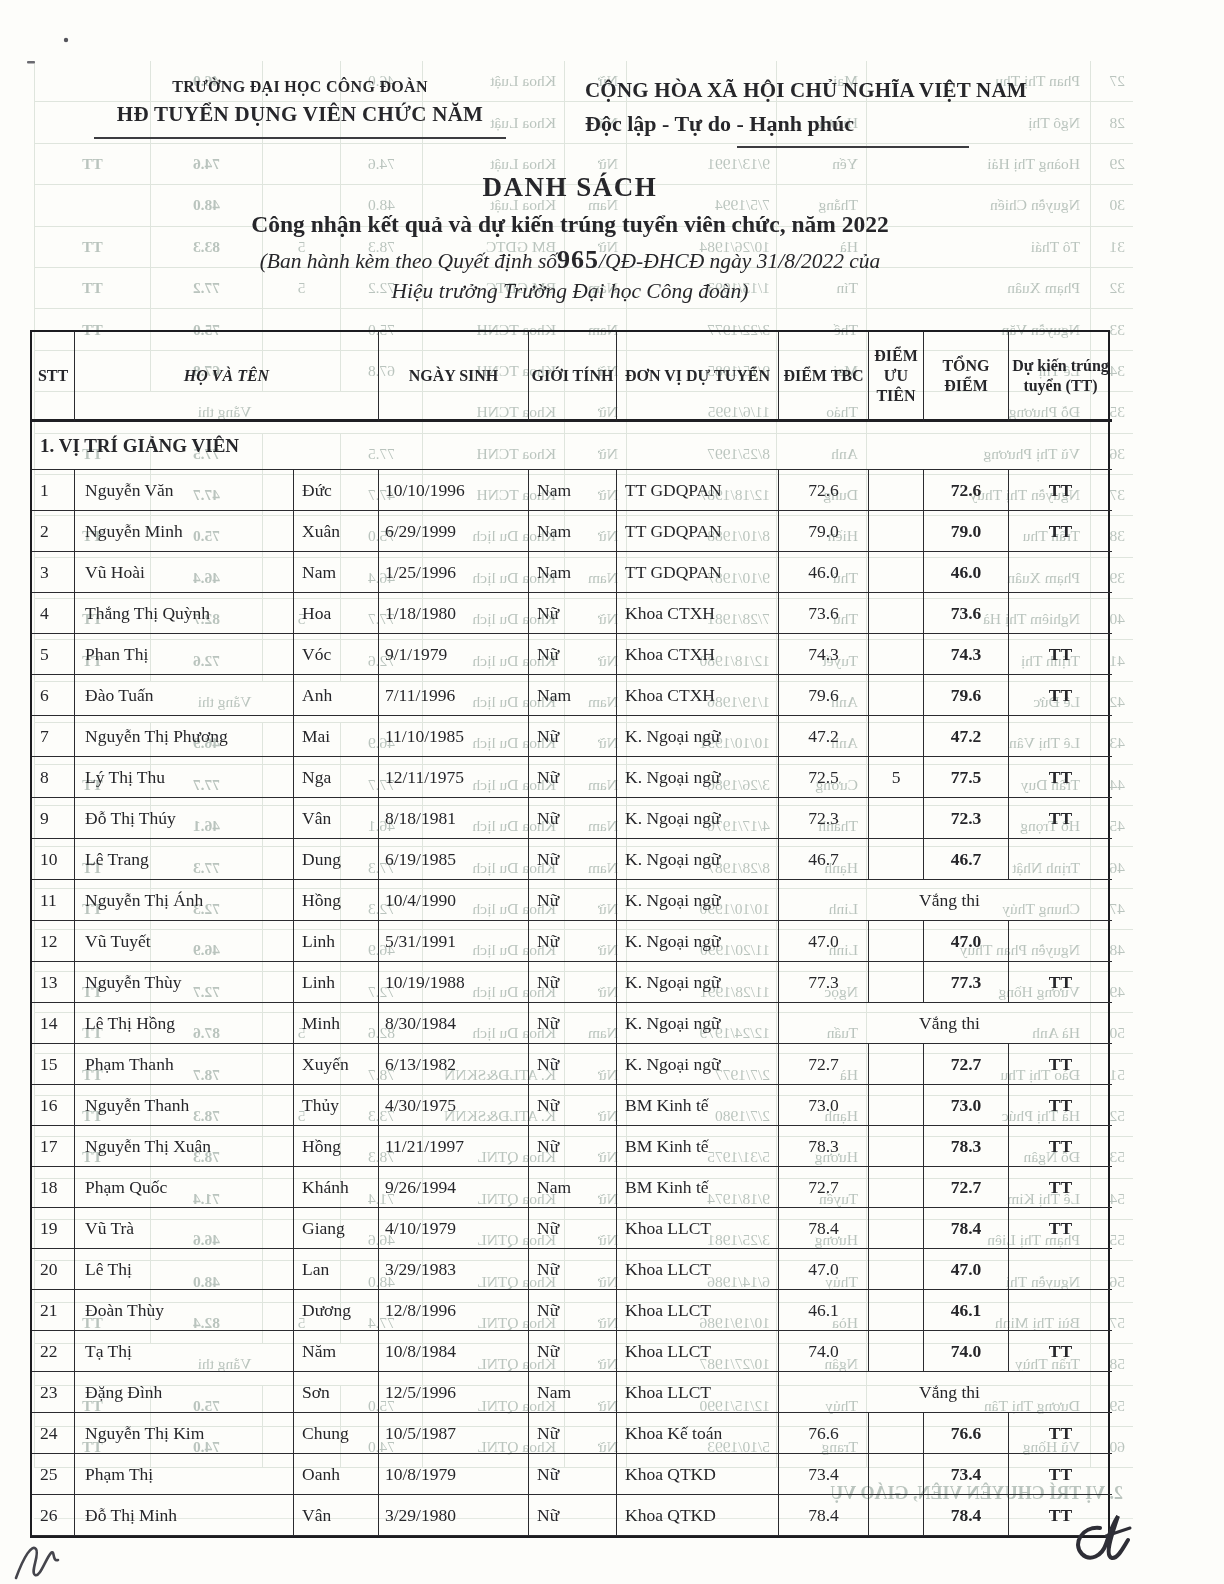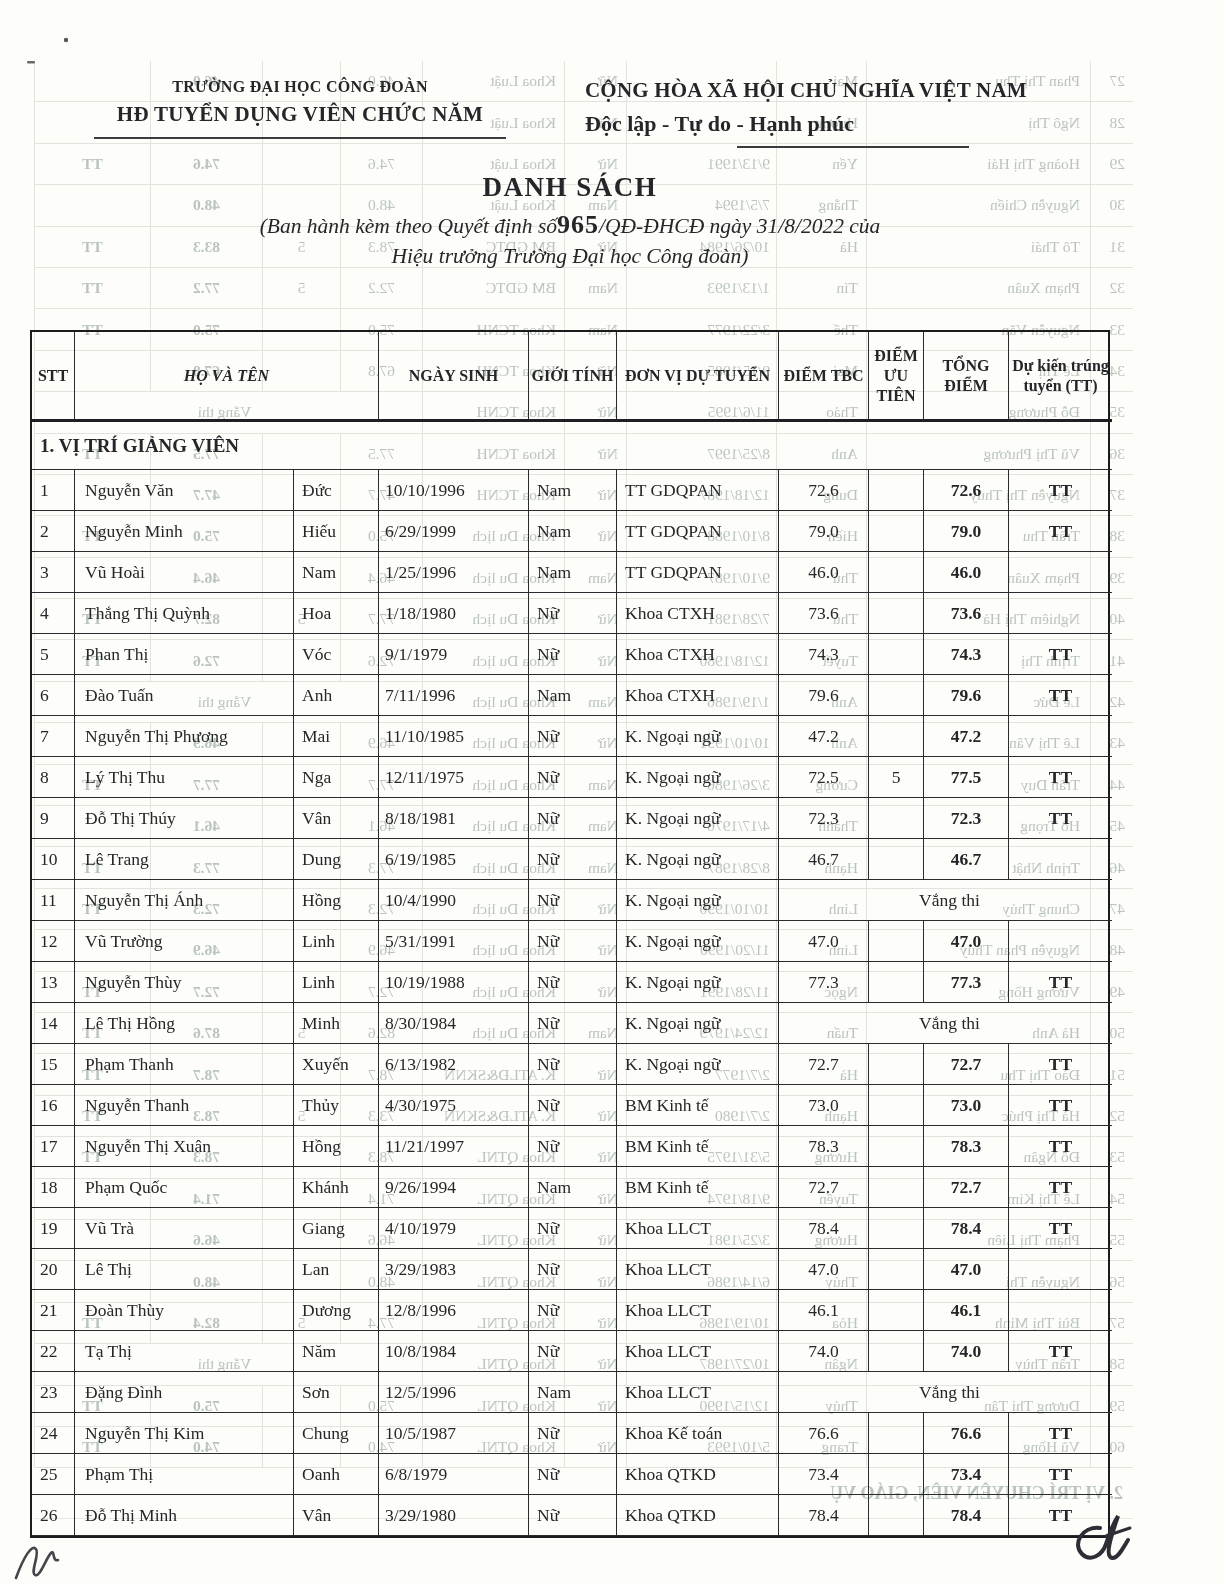--- a/index.html
+++ b/index.html
@@ -131,61 +131,62 @@
       <div class="org-rule"></div>
     </div>
     <div class="motto-block">
       <div class="motto-line1">CỘNG HÒA XÃ HỘI CHỦ NGHĨA VIỆT NAM</div>
       <div class="motto-line2">Độc lập - Tự do - Hạnh phúc</div>
       <div class="motto-rule"></div>
     </div>
 
     <div class="title-block">
       <div class="doc-title">DANH SÁCH</div>
+      <div class="doc-subtitle">Công nhận kết quả và dự kiến trúng tuyển viên chức, năm 2022</div>
       <div class="doc-issue"><span>(Ban hành kèm theo Quyết định số</span><span class="decree-num">965</span><span>/QĐ-ĐHCĐ ngày 31/8/2022 của</span></div>
       <div class="doc-issue2">Hiệu trưởng Trường Đại học Công đoàn)</div>
     </div>
 
     <div class="tbl" id="front-table">
       <div class="hcell">STT</div>
       <div class="hcell h-name">HỌ VÀ TÊN</div>
       <div class="hcell">NGÀY SINH</div>
       <div class="hcell">GIỚI TÍNH</div>
       <div class="hcell">ĐƠN VỊ DỰ TUYỂN</div>
       <div class="hcell">ĐIỂM TBC</div>
       <div class="hcell h-uutien">ĐIỂM ƯU TIÊN</div>
       <div class="hcell">TỔNG ĐIỂM</div>
       <div class="hcell h-dukien">Dự kiến trúng tuyển (TT)</div>
       <div class="scell">1. VỊ TRÍ GIẢNG VIÊN</div>
 
     <div style="display: contents;"><div class="cell c-stt">1</div><div class="cell c-name">Nguyễn Văn</div><div class="cell c-given">Đức</div><div class="cell c-dob">10/10/1996</div><div class="cell c-gender">Nam</div><div class="cell c-unit">TT GDQPAN</div><div class="cell c-tbc">72.6</div><div class="cell c-uu"></div><div class="cell c-tong">72.6</div><div class="cell c-tt">TT</div></div>
-        <div style="display: contents;"><div class="cell c-stt">2</div><div class="cell c-name">Nguyễn Minh</div><div class="cell c-given">Hiếu</div><div class="cell c-dob">6/29/1999</div><div class="cell c-gender">Nam</div><div class="cell c-unit">TT GDQPAN</div><div class="cell c-tbc">79.0</div><div class="cell c-uu"></div><div class="cell c-tong">79.0</div><div class="cell c-tt">TT</div></div>
+        <div style="display: contents;"><div class="cell c-stt">2</div><div class="cell c-name">Nguyễn Minh</div><div class="cell c-given">Xuân</div><div class="cell c-dob">6/29/1999</div><div class="cell c-gender">Nam</div><div class="cell c-unit">TT GDQPAN</div><div class="cell c-tbc">79.0</div><div class="cell c-uu"></div><div class="cell c-tong">79.0</div><div class="cell c-tt">TT</div></div>
         <div style="display: contents;"><div class="cell c-stt">3</div><div class="cell c-name">Vũ Hoài</div><div class="cell c-given">Nam</div><div class="cell c-dob">1/25/1996</div><div class="cell c-gender">Nam</div><div class="cell c-unit">TT GDQPAN</div><div class="cell c-tbc">46.0</div><div class="cell c-uu"></div><div class="cell c-tong">46.0</div><div class="cell c-tt"></div></div>
         <div style="display: contents;"><div class="cell c-stt">4</div><div class="cell c-name">Thắng Thị Quỳnh</div><div class="cell c-given">Hoa</div><div class="cell c-dob">1/18/1980</div><div class="cell c-gender">Nữ</div><div class="cell c-unit">Khoa CTXH</div><div class="cell c-tbc">73.6</div><div class="cell c-uu"></div><div class="cell c-tong">73.6</div><div class="cell c-tt"></div></div>
         <div style="display: contents;"><div class="cell c-stt">5</div><div class="cell c-name">Phan Thị</div><div class="cell c-given">Vóc</div><div class="cell c-dob">9/1/1979</div><div class="cell c-gender">Nữ</div><div class="cell c-unit">Khoa CTXH</div><div class="cell c-tbc">74.3</div><div class="cell c-uu"></div><div class="cell c-tong">74.3</div><div class="cell c-tt">TT</div></div>
         <div style="display: contents;"><div class="cell c-stt">6</div><div class="cell c-name">Đào Tuấn</div><div class="cell c-given">Anh</div><div class="cell c-dob">7/11/1996</div><div class="cell c-gender">Nam</div><div class="cell c-unit">Khoa CTXH</div><div class="cell c-tbc">79.6</div><div class="cell c-uu"></div><div class="cell c-tong">79.6</div><div class="cell c-tt">TT</div></div>
         <div style="display: contents;"><div class="cell c-stt">7</div><div class="cell c-name">Nguyễn Thị Phương</div><div class="cell c-given">Mai</div><div class="cell c-dob">11/10/1985</div><div class="cell c-gender">Nữ</div><div class="cell c-unit">K. Ngoại ngữ</div><div class="cell c-tbc">47.2</div><div class="cell c-uu"></div><div class="cell c-tong">47.2</div><div class="cell c-tt"></div></div>
         <div style="display: contents;"><div class="cell c-stt">8</div><div class="cell c-name">Lý Thị Thu</div><div class="cell c-given">Nga</div><div class="cell c-dob">12/11/1975</div><div class="cell c-gender">Nữ</div><div class="cell c-unit">K. Ngoại ngữ</div><div class="cell c-tbc">72.5</div><div class="cell c-uu">5</div><div class="cell c-tong">77.5</div><div class="cell c-tt">TT</div></div>
         <div style="display: contents;"><div class="cell c-stt">9</div><div class="cell c-name">Đỗ Thị Thúy</div><div class="cell c-given">Vân</div><div class="cell c-dob">8/18/1981</div><div class="cell c-gender">Nữ</div><div class="cell c-unit">K. Ngoại ngữ</div><div class="cell c-tbc">72.3</div><div class="cell c-uu"></div><div class="cell c-tong">72.3</div><div class="cell c-tt">TT</div></div>
         <div style="display: contents;"><div class="cell c-stt">10</div><div class="cell c-name">Lê Trang</div><div class="cell c-given">Dung</div><div class="cell c-dob">6/19/1985</div><div class="cell c-gender">Nữ</div><div class="cell c-unit">K. Ngoại ngữ</div><div class="cell c-tbc">46.7</div><div class="cell c-uu"></div><div class="cell c-tong">46.7</div><div class="cell c-tt"></div></div>
         <div style="display: contents;"><div class="cell c-stt">11</div><div class="cell c-name">Nguyễn Thị Ánh</div><div class="cell c-given">Hồng</div><div class="cell c-dob">10/4/1990</div><div class="cell c-gender">Nữ</div><div class="cell c-unit">K. Ngoại ngữ</div><div class="cell c-absent">Vắng thi</div></div>
-        <div style="display: contents;"><div class="cell c-stt">12</div><div class="cell c-name">Vũ Trường</div><div class="cell c-given">Linh</div><div class="cell c-dob">5/31/1991</div><div class="cell c-gender">Nữ</div><div class="cell c-unit">K. Ngoại ngữ</div><div class="cell c-tbc">47.0</div><div class="cell c-uu"></div><div class="cell c-tong">47.0</div><div class="cell c-tt"></div></div>
+        <div style="display: contents;"><div class="cell c-stt">12</div><div class="cell c-name">Vũ Tuyết</div><div class="cell c-given">Linh</div><div class="cell c-dob">5/31/1991</div><div class="cell c-gender">Nữ</div><div class="cell c-unit">K. Ngoại ngữ</div><div class="cell c-tbc">47.0</div><div class="cell c-uu"></div><div class="cell c-tong">47.0</div><div class="cell c-tt"></div></div>
         <div style="display: contents;"><div class="cell c-stt">13</div><div class="cell c-name">Nguyễn Thùy</div><div class="cell c-given">Linh</div><div class="cell c-dob">10/19/1988</div><div class="cell c-gender">Nữ</div><div class="cell c-unit">K. Ngoại ngữ</div><div class="cell c-tbc">77.3</div><div class="cell c-uu"></div><div class="cell c-tong">77.3</div><div class="cell c-tt">TT</div></div>
         <div style="display: contents;"><div class="cell c-stt">14</div><div class="cell c-name">Lê Thị Hồng</div><div class="cell c-given">Minh</div><div class="cell c-dob">8/30/1984</div><div class="cell c-gender">Nữ</div><div class="cell c-unit">K. Ngoại ngữ</div><div class="cell c-absent">Vắng thi</div></div>
         <div style="display: contents;"><div class="cell c-stt">15</div><div class="cell c-name">Phạm Thanh</div><div class="cell c-given">Xuyến</div><div class="cell c-dob">6/13/1982</div><div class="cell c-gender">Nữ</div><div class="cell c-unit">K. Ngoại ngữ</div><div class="cell c-tbc">72.7</div><div class="cell c-uu"></div><div class="cell c-tong">72.7</div><div class="cell c-tt">TT</div></div>
         <div style="display: contents;"><div class="cell c-stt">16</div><div class="cell c-name">Nguyễn Thanh</div><div class="cell c-given">Thủy</div><div class="cell c-dob">4/30/1975</div><div class="cell c-gender">Nữ</div><div class="cell c-unit">BM Kinh tế</div><div class="cell c-tbc">73.0</div><div class="cell c-uu"></div><div class="cell c-tong">73.0</div><div class="cell c-tt">TT</div></div>
         <div style="display: contents;"><div class="cell c-stt">17</div><div class="cell c-name">Nguyễn Thị Xuân</div><div class="cell c-given">Hồng</div><div class="cell c-dob">11/21/1997</div><div class="cell c-gender">Nữ</div><div class="cell c-unit">BM Kinh tế</div><div class="cell c-tbc">78.3</div><div class="cell c-uu"></div><div class="cell c-tong">78.3</div><div class="cell c-tt">TT</div></div>
         <div style="display: contents;"><div class="cell c-stt">18</div><div class="cell c-name">Phạm Quốc</div><div class="cell c-given">Khánh</div><div class="cell c-dob">9/26/1994</div><div class="cell c-gender">Nam</div><div class="cell c-unit">BM Kinh tế</div><div class="cell c-tbc">72.7</div><div class="cell c-uu"></div><div class="cell c-tong">72.7</div><div class="cell c-tt">TT</div></div>
         <div style="display: contents;"><div class="cell c-stt">19</div><div class="cell c-name">Vũ Trà</div><div class="cell c-given">Giang</div><div class="cell c-dob">4/10/1979</div><div class="cell c-gender">Nữ</div><div class="cell c-unit">Khoa LLCT</div><div class="cell c-tbc">78.4</div><div class="cell c-uu"></div><div class="cell c-tong">78.4</div><div class="cell c-tt">TT</div></div>
         <div style="display: contents;"><div class="cell c-stt">20</div><div class="cell c-name">Lê Thị</div><div class="cell c-given">Lan</div><div class="cell c-dob">3/29/1983</div><div class="cell c-gender">Nữ</div><div class="cell c-unit">Khoa LLCT</div><div class="cell c-tbc">47.0</div><div class="cell c-uu"></div><div class="cell c-tong">47.0</div><div class="cell c-tt"></div></div>
         <div style="display: contents;"><div class="cell c-stt">21</div><div class="cell c-name">Đoàn Thùy</div><div class="cell c-given">Dương</div><div class="cell c-dob">12/8/1996</div><div class="cell c-gender">Nữ</div><div class="cell c-unit">Khoa LLCT</div><div class="cell c-tbc">46.1</div><div class="cell c-uu"></div><div class="cell c-tong">46.1</div><div class="cell c-tt"></div></div>
         <div style="display: contents;"><div class="cell c-stt">22</div><div class="cell c-name">Tạ Thị</div><div class="cell c-given">Năm</div><div class="cell c-dob">10/8/1984</div><div class="cell c-gender">Nữ</div><div class="cell c-unit">Khoa LLCT</div><div class="cell c-tbc">74.0</div><div class="cell c-uu"></div><div class="cell c-tong">74.0</div><div class="cell c-tt">TT</div></div>
         <div style="display: contents;"><div class="cell c-stt">23</div><div class="cell c-name">Đặng Đình</div><div class="cell c-given">Sơn</div><div class="cell c-dob">12/5/1996</div><div class="cell c-gender">Nam</div><div class="cell c-unit">Khoa LLCT</div><div class="cell c-absent">Vắng thi</div></div>
         <div style="display: contents;"><div class="cell c-stt">24</div><div class="cell c-name">Nguyễn Thị Kim</div><div class="cell c-given">Chung</div><div class="cell c-dob">10/5/1987</div><div class="cell c-gender">Nữ</div><div class="cell c-unit">Khoa Kế toán</div><div class="cell c-tbc">76.6</div><div class="cell c-uu"></div><div class="cell c-tong">76.6</div><div class="cell c-tt">TT</div></div>
-        <div style="display: contents;"><div class="cell c-stt">25</div><div class="cell c-name">Phạm Thị</div><div class="cell c-given">Oanh</div><div class="cell c-dob">6/8/1979</div><div class="cell c-gender">Nữ</div><div class="cell c-unit">Khoa QTKD</div><div class="cell c-tbc">73.4</div><div class="cell c-uu"></div><div class="cell c-tong">73.4</div><div class="cell c-tt">TT</div></div>
+        <div style="display: contents;"><div class="cell c-stt">25</div><div class="cell c-name">Phạm Thị</div><div class="cell c-given">Oanh</div><div class="cell c-dob">10/8/1979</div><div class="cell c-gender">Nữ</div><div class="cell c-unit">Khoa QTKD</div><div class="cell c-tbc">73.4</div><div class="cell c-uu"></div><div class="cell c-tong">73.4</div><div class="cell c-tt">TT</div></div>
         <div style="display: contents;"><div class="cell c-stt">26</div><div class="cell c-name">Đỗ Thị Minh</div><div class="cell c-given">Vân</div><div class="cell c-dob">3/29/1980</div><div class="cell c-gender">Nữ</div><div class="cell c-unit">Khoa QTKD</div><div class="cell c-tbc">78.4</div><div class="cell c-uu"></div><div class="cell c-tong">78.4</div><div class="cell c-tt">TT</div></div>
       </div>
   </div>
 
   <svg class="marks" width="1224" height="1584" viewBox="0 0 1224 1584">
     <circle cx="66" cy="40" r="2.2" fill="#55555c"></circle>
     <rect x="27" y="61" width="8" height="2.5" rx="1" fill="#6a6a70"></rect>
     <path d="M16,1578 C24,1556 32,1544 36,1549 C40,1554 30,1572 35,1575 C40,1578 46,1558 51,1553 C55,1549 52,1562 58,1560" fill="none" stroke="#45454c" stroke-width="2.6" stroke-linecap="round"></path>
     <path d="M1100,1528 C1082,1526 1072,1544 1082,1554 C1090,1562 1102,1556 1106,1544 C1110,1532 1114,1522 1118,1516 C1112,1534 1104,1556 1112,1558 C1118,1559 1124,1546 1128,1540" fill="none" stroke="#2e2e36" stroke-width="4" stroke-linecap="round"></path>
     <path d="M1106,1536 L1130,1528" fill="none" stroke="#2e2e36" stroke-width="3" stroke-linecap="round"></path>

